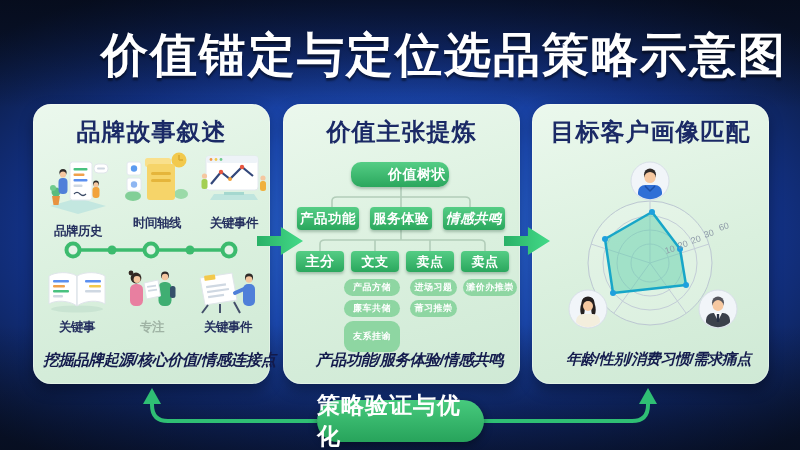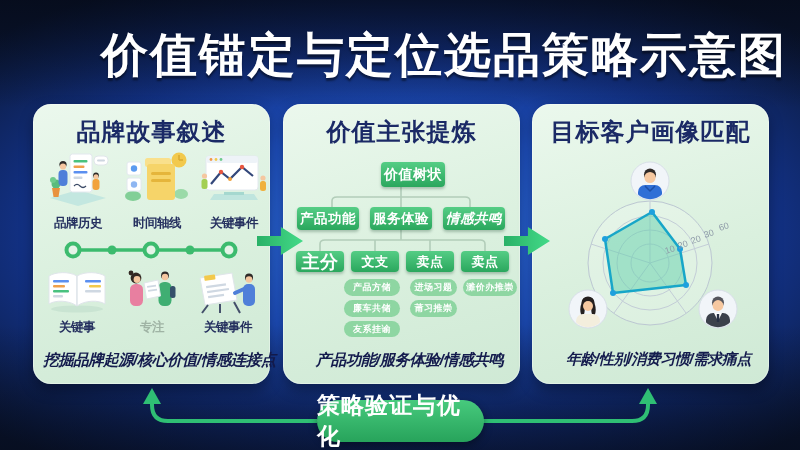--- a/index.html
+++ b/index.html
@@ -49,21 +49,21 @@
 </head>
 <body>
 
 <div class="stage">
 
   <h1 class="title">价值锚定与定位选品策略示意图</h1>
 
   <section class="panel" id="p1">
     <h2>品牌故事叙述</h2>
 
-    <figure class="illo" style="left:9px;top:44px;">
+    <figure class="illo" style="left:9px;top:52px;">
       <svg width="68" height="62" viewBox="0 0 68 62">
         <polygon points="34,42 62,50 34,58 6,50" fill="#c3e7e0"></polygon>
         <circle cx="12" cy="36" r="4.5" fill="#5bbb7d"></circle>
           <circle cx="9" cy="32" r="3" fill="#6fcb8d"></circle>
         <polygon points="8,40 16,40 14.5,49 9.5,49" fill="#e8923f"></polygon>
         <rect x="26" y="6" width="22" height="38" rx="2.5" fill="#ffffff" stroke="#e2e8ee"></rect>
         <rect x="29.5" y="12" width="14" height="2.5" rx="1" fill="#49c27f"></rect>
         <rect x="29.5" y="17.5" width="11" height="2.5" rx="1" fill="#f0a04b"></rect>
         <rect x="29.5" y="23" width="14" height="2.5" rx="1" fill="#5b8ff0"></rect>
         <rect x="29.5" y="28.5" width="9" height="2.5" rx="1" fill="#cfd8e2"></rect>
@@ -182,34 +182,34 @@
   </section>
 
   <section class="panel" id="p2">
     <h2>价值主张提炼</h2>
 
     <svg class="tree-lines" width="237" height="280" viewBox="0 0 237 280">
       <path d="M118 83 V93 M49 103 V97 Q49 93 54 93 H182 Q187 93 187 97 V103 M118 93 V103
                M118 126 V136 M37 147 V140 Q37 136 42 136 H197 Q202 136 202 140 V147 M92 136 V147 M147 136 V147" stroke="#b2cdb9" stroke-width="1.6" fill="none"></path>
     </svg>
 
-    <div class="pill" style="left:98px;top:58px;width:64px;height:25px;font-size:14px;border-radius:4px;">价值树状</div>
+    <div class="pill" style="left:68px;top:58px;width:64px;height:25px;font-size:14px;border-radius:10px;padding-left:34px;">价值树状</div>
 
     <div class="pill" style="left:14px;top:103px;width:62px;height:23px;font-size:13.5px;">产品功能</div>
     <div class="pill" style="left:87px;top:103px;width:62px;height:23px;font-size:13.5px;">服务体验</div>
     <div class="pill" style="left:160px;top:103px;width:62px;height:23px;font-size:13.5px;font-style:italic;">情感共鸣</div>
 
-    <div class="pill" style="left:13px;top:147px;width:48px;height:21px;font-size:18px;">主分</div>
+    <div class="pill" style="left:13px;top:147px;width:48px;height:21px;font-size:14px;">主分</div>
     <div class="pill" style="left:68px;top:147px;width:48px;height:21px;font-size:13px;">文支</div>
     <div class="pill" style="left:123px;top:147px;width:48px;height:21px;font-size:13px;">卖点</div>
     <div class="pill" style="left:178px;top:147px;width:48px;height:21px;font-size:13px;">卖点</div>
 
     <div class="pill sub-pill" style="left:61px;top:175px;width:56px;height:17px;font-size:9px;">产品方储</div>
     <div class="pill sub-pill" style="left:61px;top:196px;width:56px;height:17px;font-size:9px;">廉车共储</div>
-    <div class="pill sub-pill" style="left:61px;top:217px;width:56px;height:16px;font-size:9px;">友系挂谕</div>
+    <div class="pill sub-pill" style="left:61px;top:217px;width:56px;height:31px;font-size:9px;">友系挂谕</div>
     <div class="pill sub-pill" style="left:127px;top:175px;width:47px;height:17px;font-size:9px;">进场习题</div>
     <div class="pill sub-pill" style="left:127px;top:196px;width:47px;height:17px;font-size:9px;">莆习推崇</div>
     <div class="pill sub-pill" style="left:180px;top:175px;width:54px;height:17px;font-size:9px;">濉价办推崇</div>
 
     <p class="caption" style="top:238px;">产品功能/服务体验/情感共鸣</p>
   </section>
 
   <section class="panel" id="p3">
     <h2>目标客户画像匹配</h2>
 

